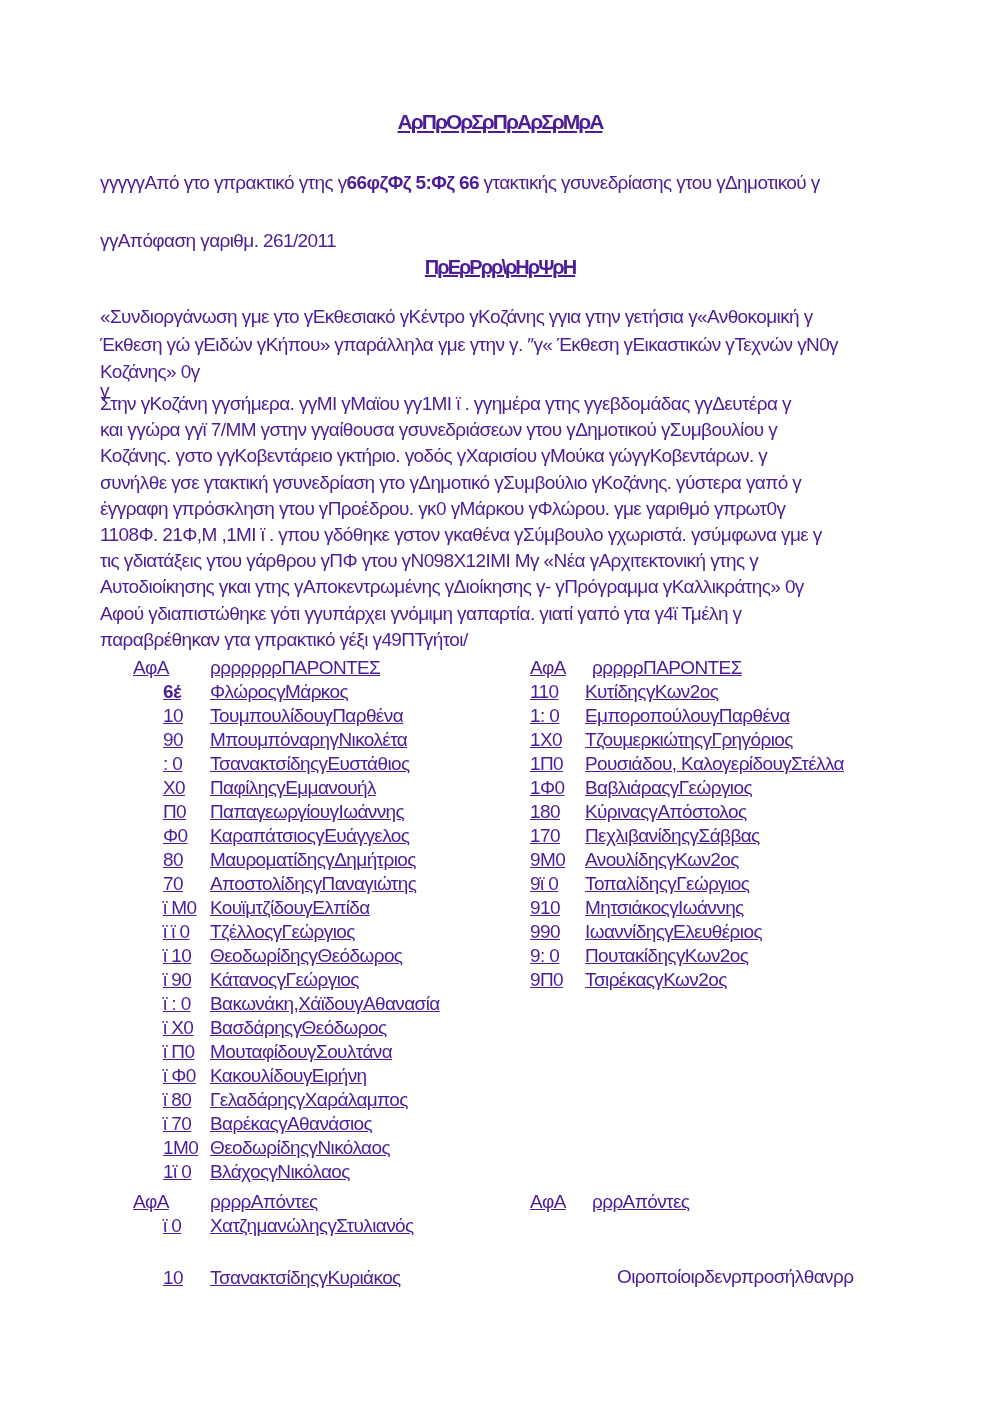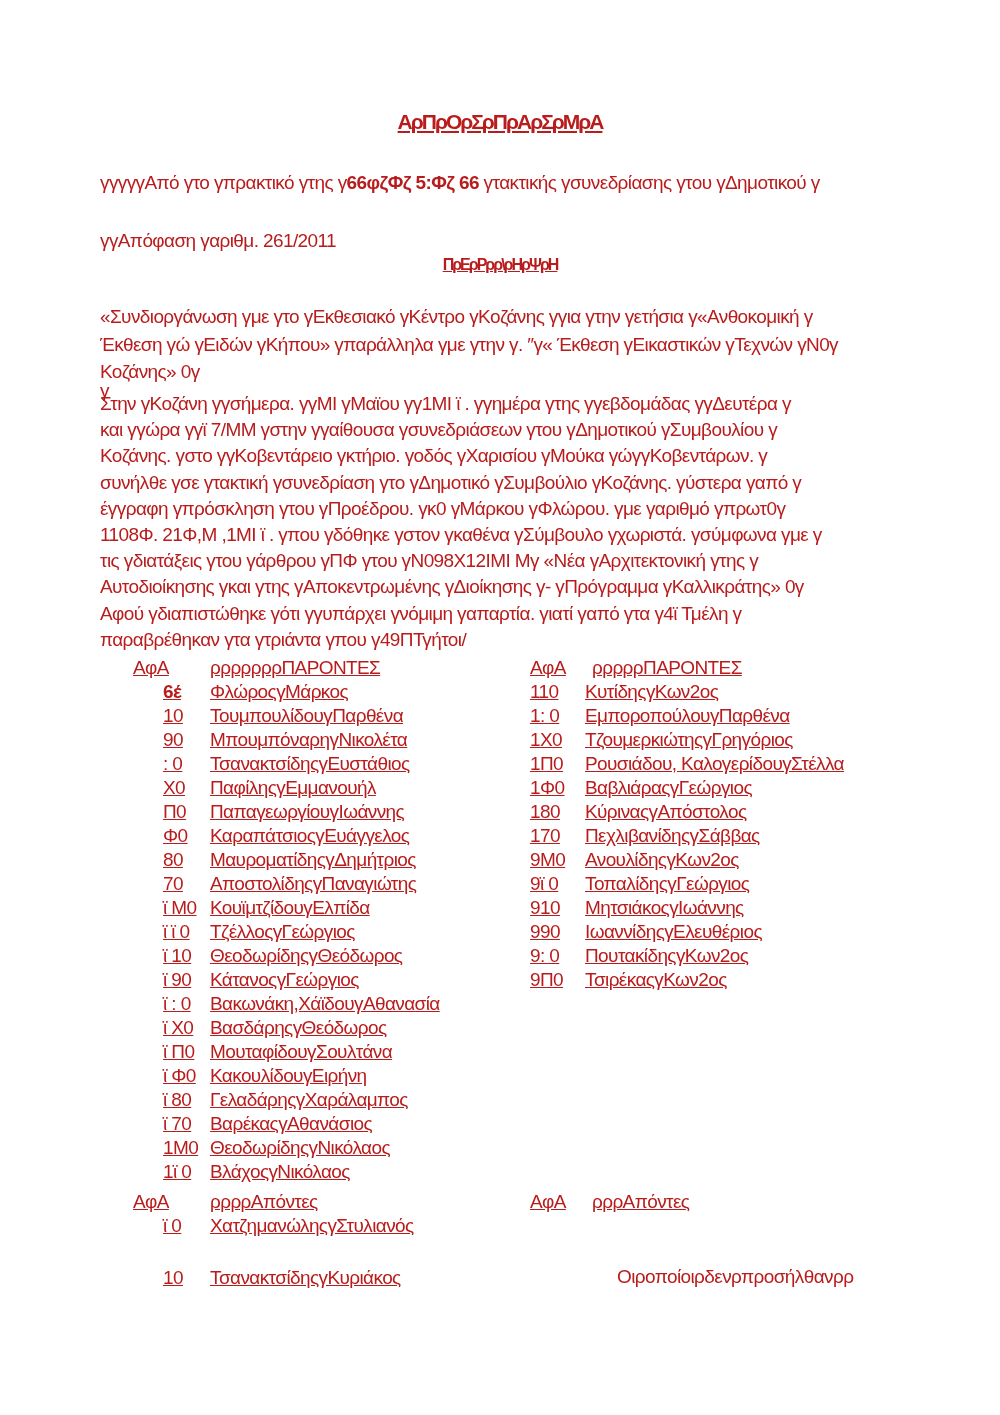--- a/index.html
+++ b/index.html
@@ -1,31 +1,31 @@
 <!DOCTYPE html>
 <html><head>
 <meta charset="utf-8">
 <style>
   html,body { margin:0; padding:0; background:#e8e8e8; }
   .page {
     position:relative; width:1000px; height:1415px; margin:0 auto;
-    background:#ffffff; color:#b91c1c;
+    background:#ffffff; color:#4c1d95;
     font-family:"Liberation Sans", sans-serif;
     font-size:19px; letter-spacing:-0.6px; overflow:hidden;
   }
   .abs { position:absolute; }
   .line { white-space:nowrap; }
   .title {
     top:110px; left:0; width:100%; text-align:center;
     font-weight:bold; font-size:21px; letter-spacing:-2px;
     text-decoration:underline; white-space:nowrap;
   }
   .h2 {
     top:256px; left:0; width:100%; text-align:center;
-    font-weight:bold; font-size:16px; letter-spacing:-2px;
+    font-weight:bold; font-size:20px; letter-spacing:-2px;
     text-decoration:underline; white-space:nowrap;
   }
   .intro { top:169px; left:100px; line-height:28px; }
   .decision { top:230px; left:100px; white-space:nowrap; }
   .subject { top:303px; left:100px; line-height:27.5px; }
   .stray { top:380px; left:100px; }
   .bodytext { top:391px; left:100px; line-height:26.2px; }
   .b { font-weight:bold; }
   .col { line-height:24px;text-decoration:underline; }
   .col-parontes-left  { top:656px; left:133px; width:396px; }
@@ -72,21 +72,21 @@
   <div class="abs bodytext">
       <div class="line">Στην γΚοζάνη γγσήμερα. γγΜΙ γΜαϊου γγ1ΜΙ ϊ . γγημέρα γτης γγεβδομάδας γγΔευτέρα γ</div>
       <div class="line">και γγώρα γγϊ 7/ΜΜ γστην γγαίθουσα γσυνεδριάσεων γτου γΔημοτικού γΣυμβουλίου γ</div>
       <div class="line">Κοζάνης. γστο γγΚοβεντάρειο γκτήριο. γοδός γΧαρισίου γΜούκα γώγγΚοβεντάρων. γ</div>
       <div class="line">συνήλθε γσε γτακτική γσυνεδρίαση γτο γΔημοτικό γΣυμβούλιο γΚοζάνης. γύστερα γαπό γ</div>
       <div class="line">έγγραφη γπρόσκληση γτου γΠροέδρου. γκ0 γΜάρκου γΦλώρου. γμε γαριθμό γπρωτ0γ</div>
       <div class="line">1108Φ. 21Φ,Μ ,1ΜΙ ϊ . γπου γδόθηκε γστον γκαθένα γΣύμβουλο γχωριστά. γσύμφωνα γμε γ</div>
       <div class="line">τις γδιατάξεις γτου γάρθρου γΠΦ γτου γΝ098Χ12ΙΜΙ Μγ «Νέα γΑρχιτεκτονική γτης γ</div>
       <div class="line">Αυτοδιοίκησης γκαι γτης γΑποκεντρωμένης γΔιοίκησης γ- γΠρόγραμμα γΚαλλικράτης» 0γ</div>
       <div class="line">Αφού γδιαπιστώθηκε γότι γγυπάρχει γνόμιμη γαπαρτία. γιατί γαπό γτα γ4ϊ Τμέλη γ</div>
-      <div class="line">παραβρέθηκαν γτα γτριάντα γπου γ49ΠΤγήτοι/</div>
+      <div class="line">παραβρέθηκαν γτα γπρακτικό γέξι γ49ΠΤγήτοι/</div>
     </div>
 
   <div class="abs col col-parontes-left">
     <div class="row hdr-row">
       <span class="num">ΑφΑ</span>
       <span class="nm">ρρρρρρρΠΑΡΟΝΤΕΣ</span>
     </div>
     <div>
         <div class="row">
           <span class="num b">6έ</span>

